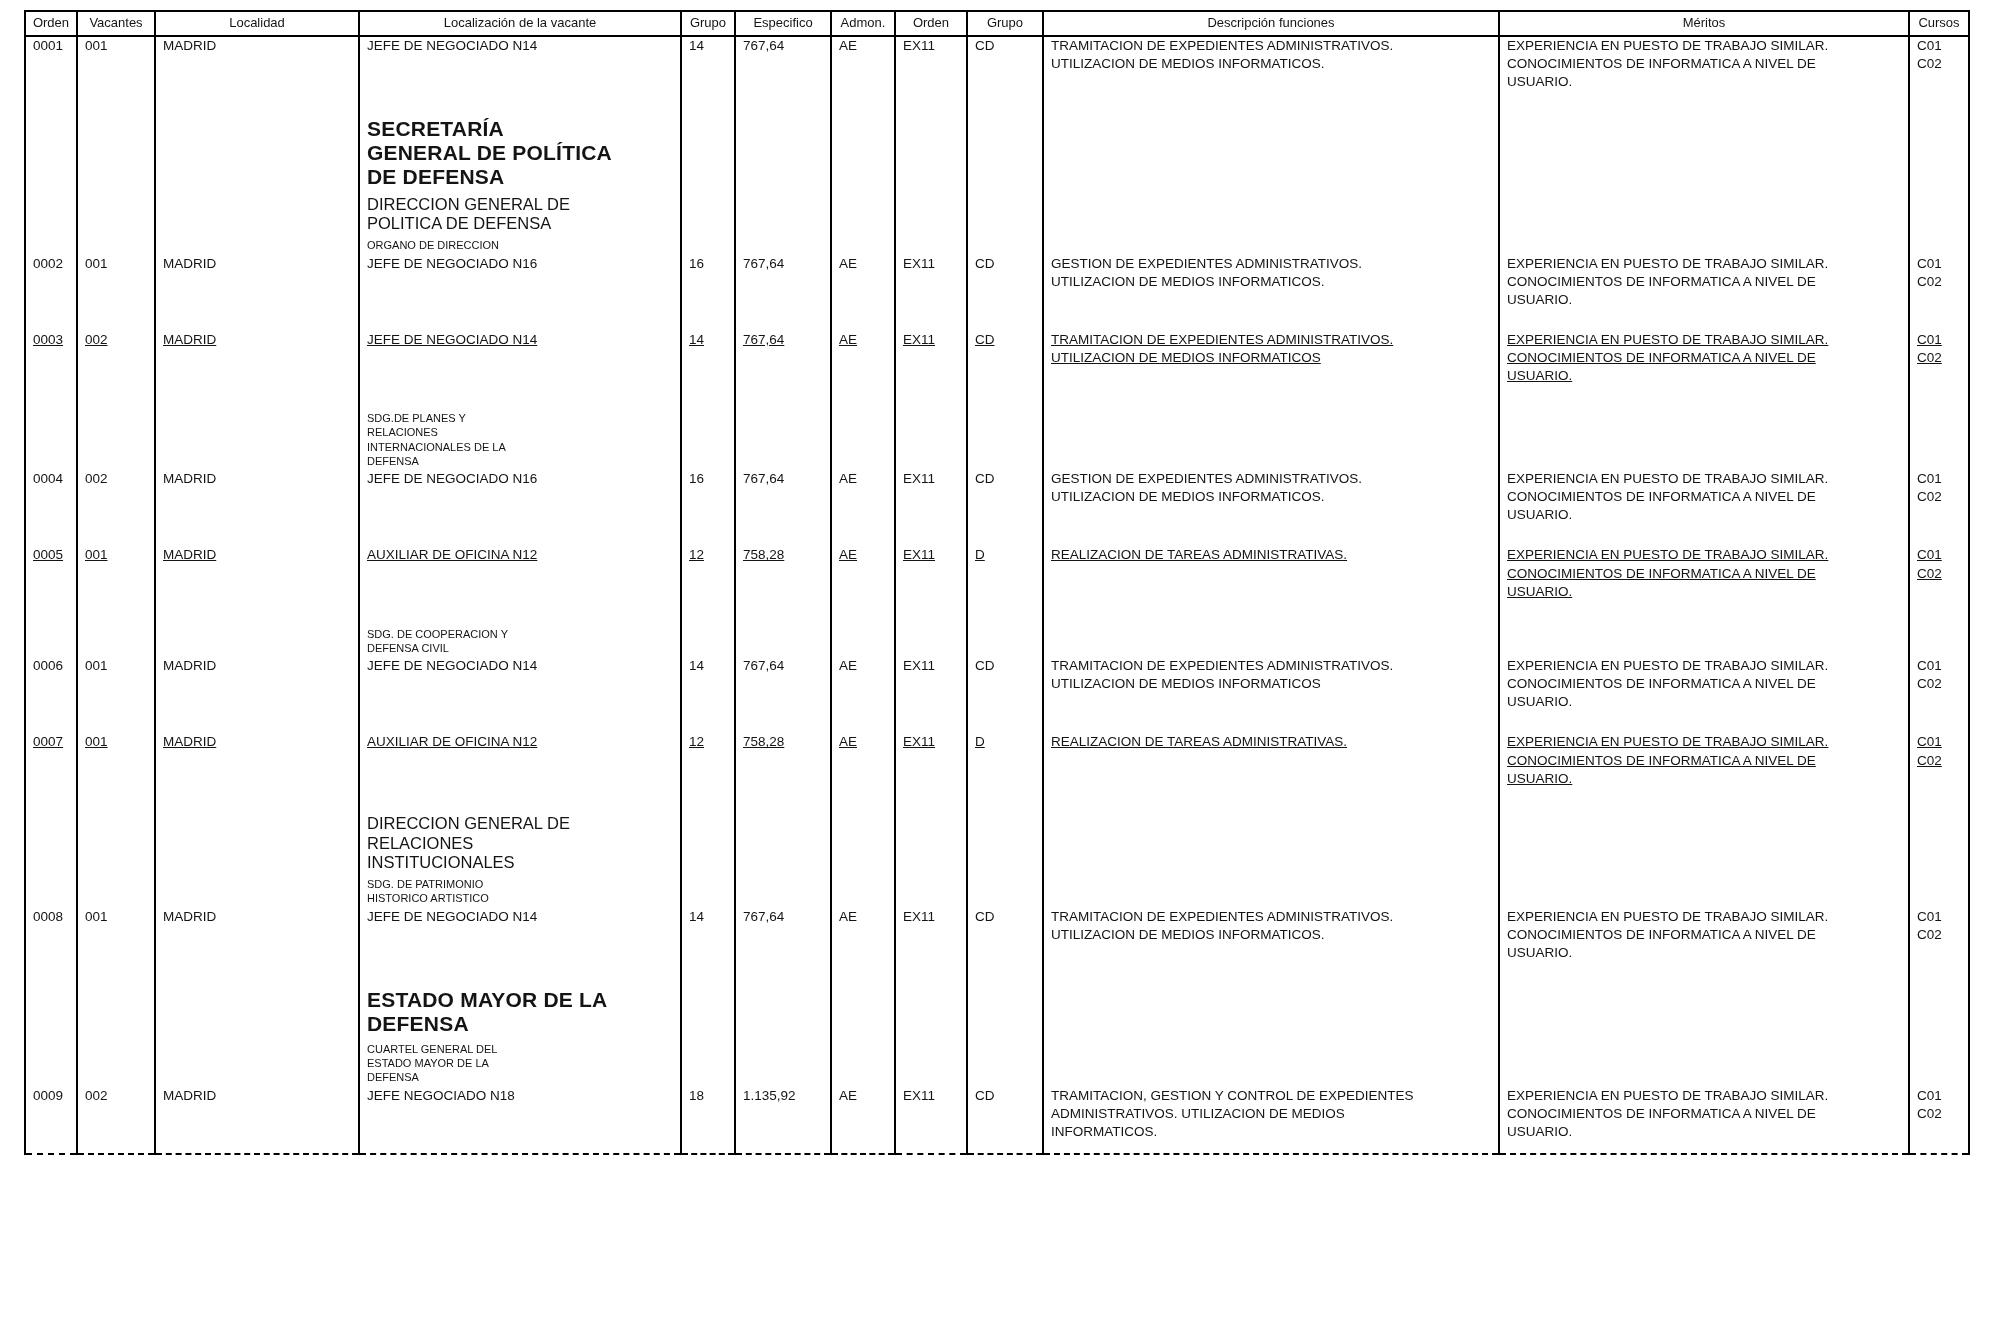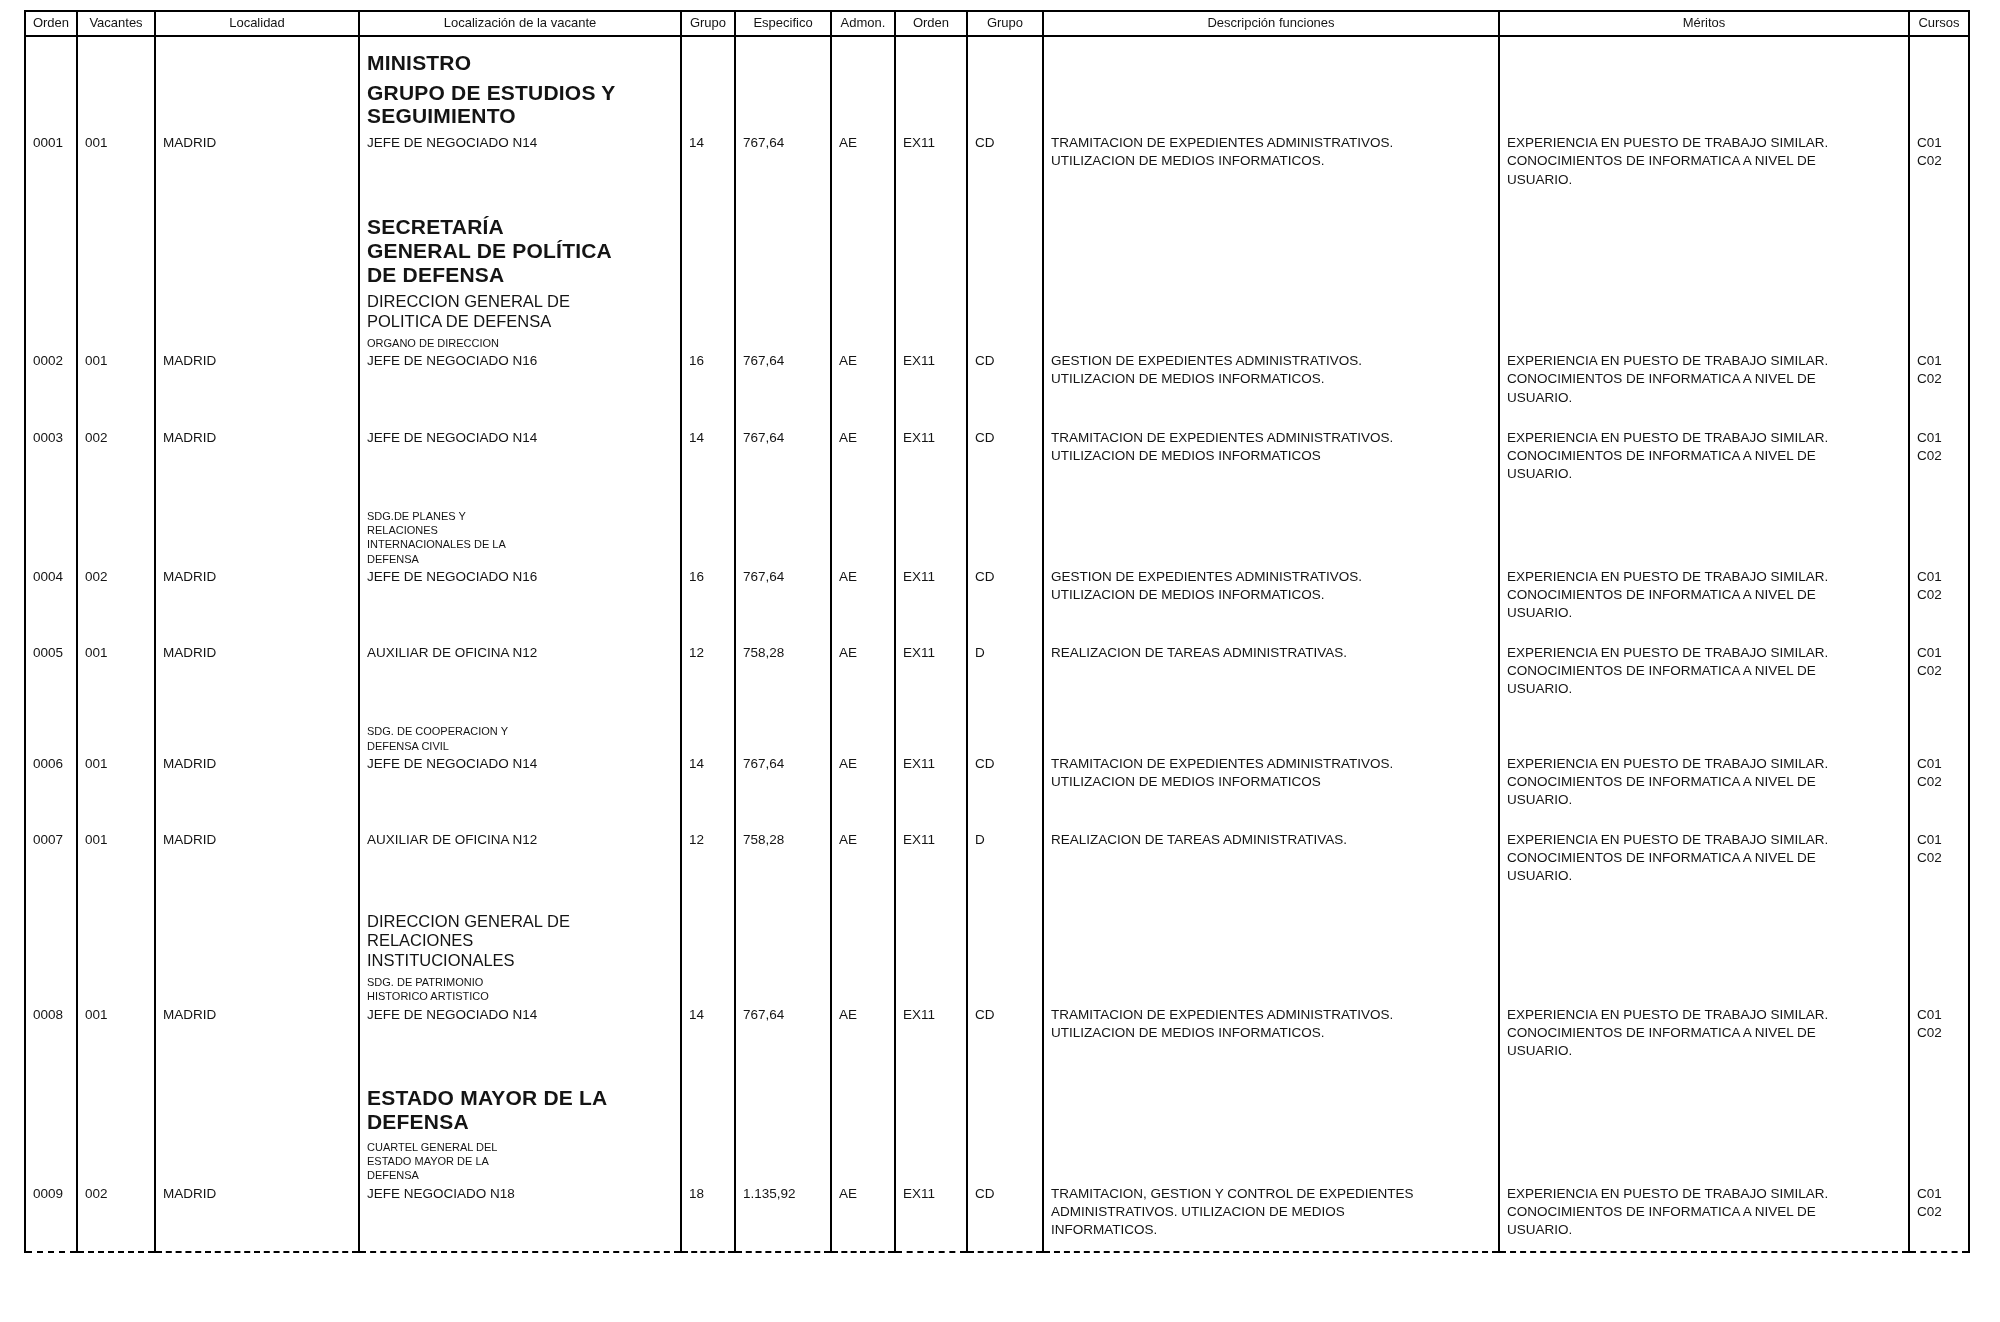--- a/index.html
+++ b/index.html
@@ -51,21 +51,21 @@
     padding: 3px 2px 4px 2px;
     line-height: 1.2;
     margin-left: 26px;
   }
 
   .ta-c { text-align: left; }
   .pre  { white-space: pre-line; }
 
   .heading-row td { padding-top: 14px; }
   .data-row td    { padding-bottom: 12px; }
-  .gap-top td     { padding-top: 10px; }
+  .gap-top td     { padding-top: 10px; text-decoration: underline; }
 
   .h-lg {
     font-size: 21px;
     font-weight: 700;
     line-height: 1.14;
     letter-spacing: .2px;
     white-space: pre-line;
     margin-bottom: 6px;
   }
   .h-md {
@@ -115,38 +115,20 @@
         <th>Orden</th>
         <th>Grupo</th>
         <th>Descripción funciones</th>
         <th>Méritos</th>
         <th>Cursos</th>
       </tr>
     </thead>
 
     <tbody>
 
-      <tr class="heading-row">
-        <td></td>
-          <td></td>
-          <td></td>
-        <td>
-          <div class="h-lg">MINISTRO</div>
-          <div class="h-lg">GRUPO DE ESTUDIOS Y
-SEGUIMIENTO</div>
-        </td>
-        <td></td>
-          <td></td>
-          <td></td>
-          <td></td>
-        <td></td>
-          <td></td>
-          <td></td>
-          <td></td>
-      </tr>
       <tr class="data-row">
         <td class="ta-c">0001</td>
         <td class="ta-c">001</td>
         <td>MADRID</td>
         <td>JEFE DE NEGOCIADO N14</td>
         <td class="ta-c">14</td>
         <td class="ta-c">767,64</td>
         <td>AE</td>
         <td>EX11</td>
         <td>CD</td>

